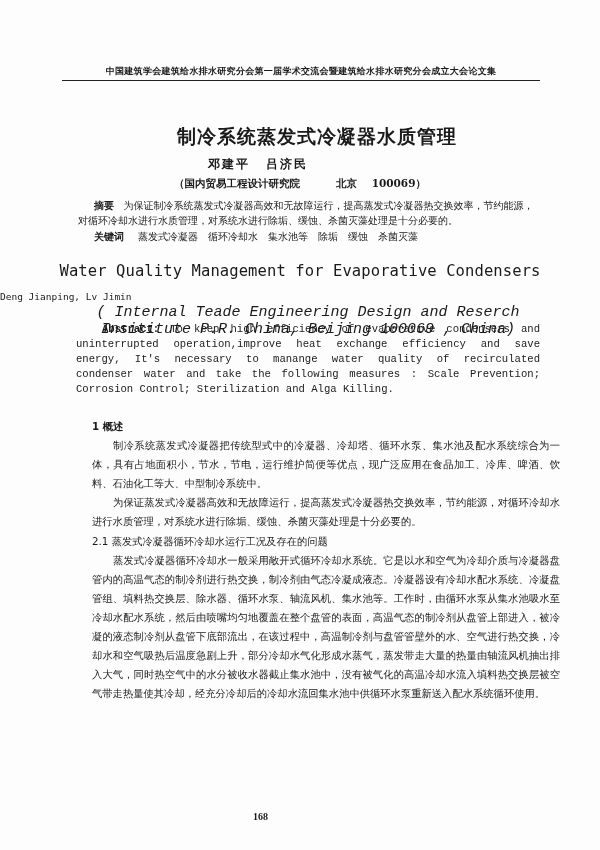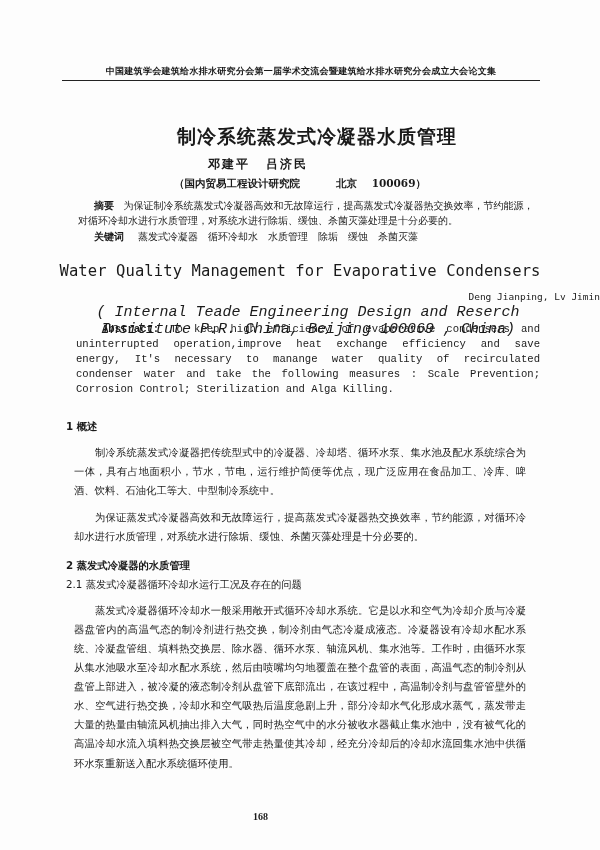--- a/index.html
+++ b/index.html
@@ -11,27 +11,27 @@
   .authors-cn span + span { margin-left:16px; }
   .affil-cn { position:absolute; top:177px; left:0; width:600px; text-align:center; font-size:10.5px; font-weight:bold; }
   .affil-cn .gap { display:inline-block; width:36px; }
   .block { position:absolute; left:78px; width:460px; font-size:10px; line-height:14.5px; }
   .abs-cn { top:199px; }
   .abs-cn p, .kw-cn { margin:0; text-indent:16px; }
   .kw-cn { position:absolute; top:230px; left:78px; font-size:10px; font-weight:bold; }
   .lbl { font-weight:bold; font-family:"DejaVu Sans", sans-serif; }
   .kw-cn .kw { margin-right:10px; font-weight:normal; }
   .title-en { position:absolute; top:262px; left:0; width:600px; text-align:center; font-family:"DejaVu Sans Mono", monospace; font-size:15.5px; letter-spacing:0.1px; }
-  .authors-en { position:absolute; top:291px; left:0; width:600px; text-align:right; font-family:"DejaVu Sans Mono", monospace; font-size:9.5px; }
+  .authors-en { position:absolute; top:291px; left:0; width:600px; text-align:left; font-family:"DejaVu Sans Mono", monospace; font-size:9.5px; }
   .affil-en { position:absolute; top:304px; left:78px; width:460px; text-align:center; font-family:"Liberation Mono", monospace; font-style:italic; font-size:15px; }
   .abs-en { position:absolute; top:322px; left:76px; width:464px; font-family:"Liberation Serif", serif; font-size:10.6px; line-height:15px; text-align:justify; }
   .abs-en p { margin:0; text-indent:26px;font-family:Liberation Mono, monospace; }
   .abs-en b { font-weight:bold; }
-  .body { position:absolute; left:66px; width:468px; font-size:10.3px; line-height:19.1px; font-family:"DejaVu Sans", sans-serif; }
-  .body p { margin:8px; text-indent:21px; text-align:justify;font-family:Liberation Mono, monospace; }
+  .body { position:absolute; left:92px; width:468px; font-size:10.3px; line-height:19.1px; font-family:"DejaVu Sans", sans-serif; }
+  .body p { margin:0; text-indent:21px; text-align:justify; }
   .body h3 { margin:0; font-size:10.3px; font-weight:bold; }
   .body h4 { margin:0; font-size:10.3px; font-weight:normal; }
   .sec1 { top:417px; }
   .page-num { position:absolute; top:811px; left:0; width:521px; text-align:center; font-family:"Liberation Serif", serif; font-size:10px; font-weight:bold; }
 </style>
 </head>
 <body>
 
 <div class="header">中国建筑学会建筑给水排水研究分会第一届学术交流会暨建筑给水排水研究分会成立大会论文集</div>
 <div class="header-rule"></div>
@@ -42,33 +42,32 @@
 </div>
 <div class="affil-cn">
   <span>（国内贸易工程设计研究院</span><span class="gap"></span><span>北京</span>&nbsp;&nbsp;&nbsp;&nbsp;<span>100069）</span>
 </div>
 
 <div class="block abs-cn">
   <p><span class="lbl">摘要</span>&nbsp;&nbsp;&nbsp;<span>为保证制冷系统蒸发式冷凝器高效和无故障运行，提高蒸发式冷凝器热交换效率，节约能源，对循环冷却水进行水质管理，对系统水进行除垢、缓蚀、杀菌灭藻处理是十分必要的。</span></p>
 </div>
 <div class="kw-cn">
   <span class="lbl">关键词</span>&nbsp;&nbsp;&nbsp;
-  <span class="kw">蒸发式冷凝器</span><span class="kw">循环冷却水</span><span class="kw">水质管理</span><span class="kw">除垢</span><span class="kw">缓蚀</span><span class="kw">杀菌灭藻</span>
+  <span class="kw">蒸发式冷凝器</span><span class="kw">循环冷却水</span><span class="kw">集水池等</span><span class="kw">除垢</span><span class="kw">缓蚀</span><span class="kw">杀菌灭藻</span>
 </div>
 
 <div class="title-en">Water Quality Management for Evaporative Condensers</div>
 <div class="authors-en">Deng Jianping, Lv Jimin</div>
 <div class="affil-en">( Internal Teade Engineering Design and Reserch Insititute P.R. China, Beijing 100069 , China)</div>
 
 <div class="abs-en">
   <p><b>Abstract:</b> <span>To keep high efficiency of evaporative condensers and uninterrupted operation,improve heat exchange efficiency and save energy, It's necessary to manange water quality of recirculated condenser water and take the following measures : Scale Prevention; Corrosion Control; Sterilization and Alga Killing.</span></p>
 </div>
 
 <div class="body sec1">
   <h3>1 概述</h3>
   <p>制冷系统蒸发式冷凝器把传统型式中的冷凝器、冷却塔、循环水泵、集水池及配水系统综合为一体，具有占地面积小，节水，节电，运行维护简便等优点，现广泛应用在食品加工、冷库、啤酒、饮料、石油化工等大、中型制冷系统中。</p>
   <p>为保证蒸发式冷凝器高效和无故障运行，提高蒸发式冷凝器热交换效率，节约能源，对循环冷却水进行水质管理，对系统水进行除垢、缓蚀、杀菌灭藻处理是十分必要的。</p>
-  <h3>2 蒸发式冷凝器的水质管理</h3>
   <h4>2.1 蒸发式冷凝器循环冷却水运行工况及存在的问题</h4>
   <p>蒸发式冷凝器循环冷却水一般采用敞开式循环冷却水系统。它是以水和空气为冷却介质与冷凝器盘管内的高温气态的制冷剂进行热交换，制冷剂由气态冷凝成液态。冷凝器设有冷却水配水系统、冷凝盘管组、填料热交换层、除水器、循环水泵、轴流风机、集水池等。工作时，由循环水泵从集水池吸水至冷却水配水系统，然后由喷嘴均匀地覆盖在整个盘管的表面，高温气态的制冷剂从盘管上部进入，被冷凝的液态制冷剂从盘管下底部流出，在该过程中，高温制冷剂与盘管管壁外的水、空气进行热交换，冷却水和空气吸热后温度急剧上升，部分冷却水气化形成水蒸气，蒸发带走大量的热量由轴流风机抽出排入大气，同时热空气中的水分被收水器截止集水池中，没有被气化的高温冷却水流入填料热交换层被空气带走热量使其冷却，经充分冷却后的冷却水流回集水池中供循环水泵重新送入配水系统循环使用。</p>
 </div>
 
 <div class="page-num">168</div>
 
 </body></html>

